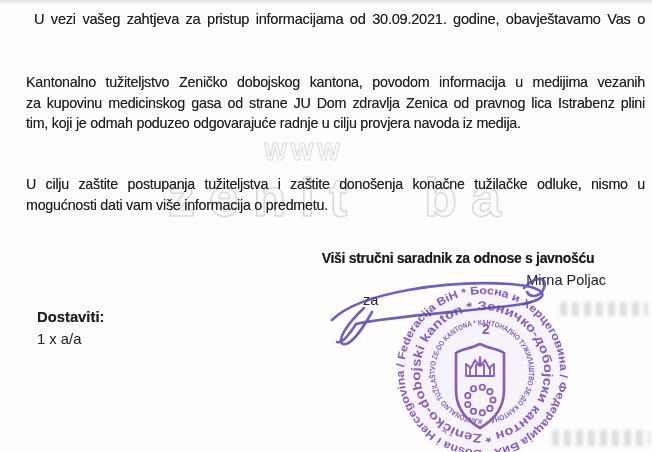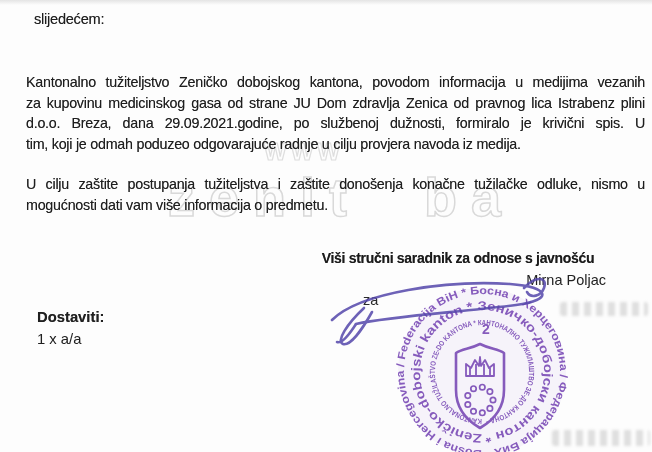--- a/index.html
+++ b/index.html
@@ -55,27 +55,26 @@
 <body>
 
 <div class="page">
 
   <div class="edge-strip"></div>
 
   <div class="wm-prefix">WWW</div>
   <div class="wm-main">zenit ba</div>
 
   <div class="para p1">
-      <div class="jline last">slijedećem:</div>
+      <div class="jline">U vezi vašeg zahtjeva za pristup informacijama od 30.09.2021. godine, obavještavamo Vas o</div>
     </div>
 
   <div class="para p2">
       <div class="jline">Kantonalno tužiteljstvo Zeničko dobojskog kantona, povodom informacija u medijima vezanih</div>
       <div class="jline">za kupovinu medicinskog gasa od strane JU Dom zdravlja Zenica od pravnog lica Istrabenz plini</div>
-      <div class="jline">d.o.o. Breza, dana 29.09.2021.godine, po službenoj dužnosti, formiralo je krivični spis. U</div>
       <div class="jline last">tim, koji je odmah poduzeo odgovarajuće radnje u cilju provjera navoda iz medija.</div>
     </div>
 
   <div class="para p2b">
       <div class="jline">U cilju zaštite postupanja tužiteljstva i zaštite donošenja konačne tužilačke odluke, nismo u</div>
       <div class="jline last">mogućnosti dati vam više informacija o predmetu.</div>
     </div>
 
   <div class="sig-title">Viši stručni saradnik za odnose s javnošću</div>
   <div class="sig-name">Mirna Poljac</div>

